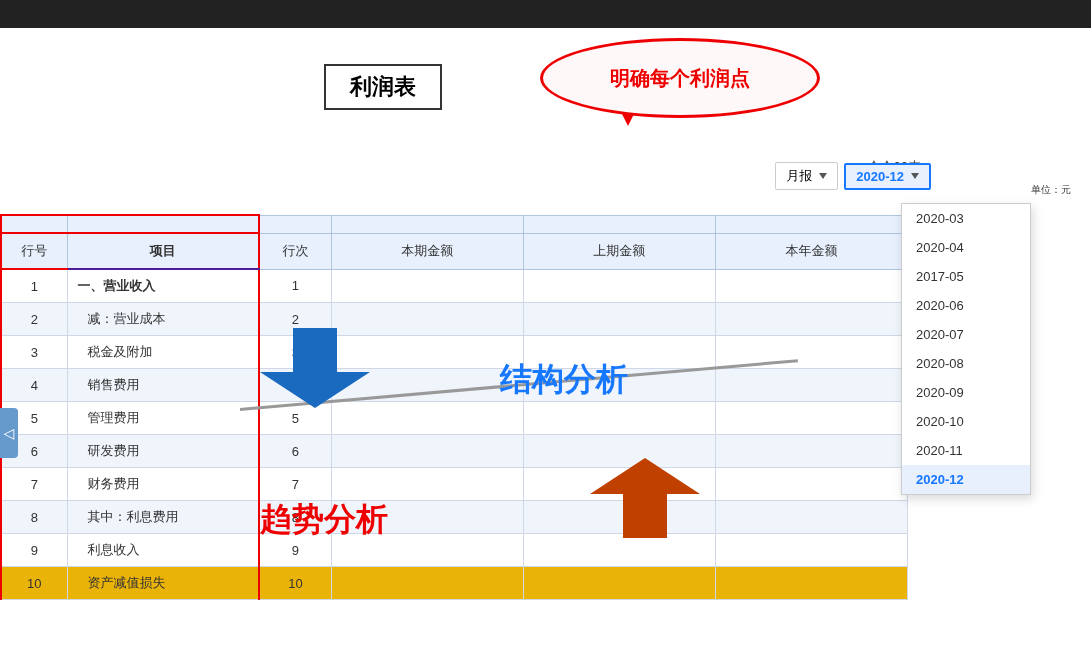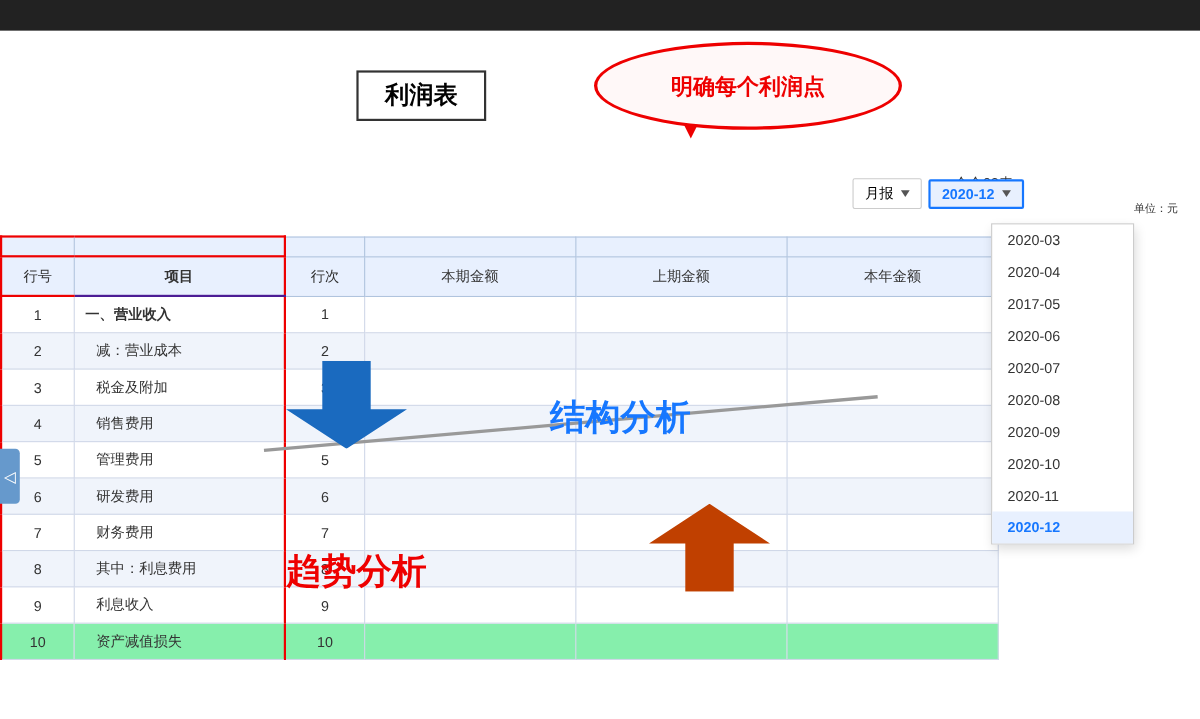--- a/index.html
+++ b/index.html
@@ -381,21 +381,21 @@
             <td></td>
           </tr>
           <tr style="background: rgb(255, 255, 255);">
             <td style="text-align: center; border-left: 2px solid rgb(238, 0, 0);">9</td>
             <td style="text-align: left; padding-left: 20px; border-right: 2px solid rgb(238, 0, 0);">利息收入</td>
             <td>9</td>
             <td></td>
             <td></td>
             <td></td>
           </tr>
-          <tr style="background: #86efac; margin-top: 30px;">
+          <tr style="background: #eab308; margin-top: 30px;">
             <td style="text-align: center; border-left: 2px solid rgb(238, 0, 0);">10</td>
             <td style="text-align: left; padding-left: 20px; border-right: 2px solid rgb(238, 0, 0);">资产减值损失</td>
             <td>10</td>
             <td></td>
             <td></td>
             <td></td>
           </tr>
         </tbody>
     </table>
   </div>

